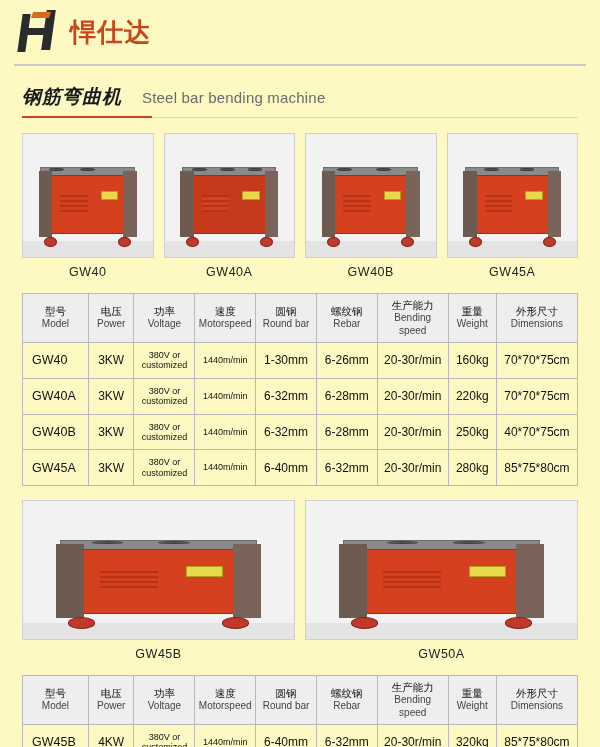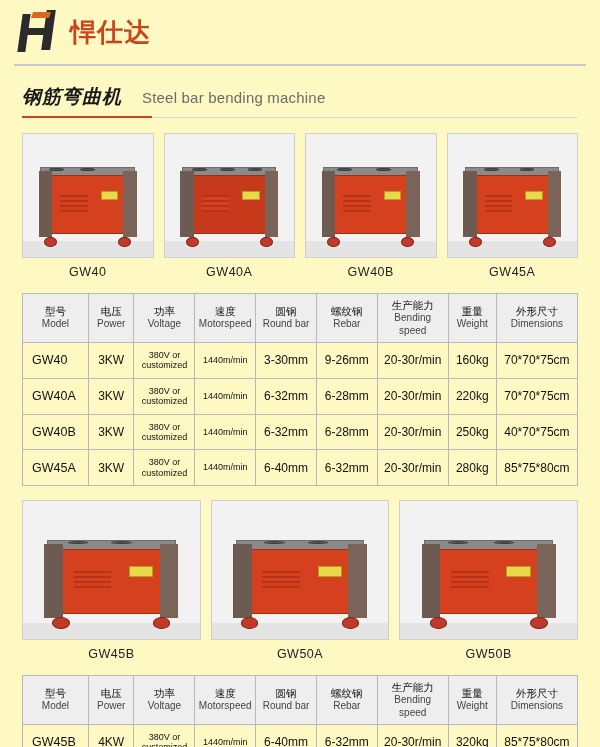--- a/index.html
+++ b/index.html
@@ -398,22 +398,22 @@
             <span class="th-en">Dimensions</span>
           </th>
       </tr>
     </thead>
     <tbody>
       <tr>
         <td class="model">GW40</td>
         <td>3KW</td>
         <td class="small">380V or customized</td>
         <td class="small">1440m/min</td>
-        <td>3-30mm</td>
-        <td>9-26mm</td>
+        <td>1-30mm</td>
+        <td>6-26mm</td>
         <td>20-30r/min</td>
         <td>160kg</td>
         <td>70*70*75cm</td>
       </tr>
       <tr>
         <td class="model">GW40A</td>
         <td>3KW</td>
         <td class="small">380V or customized</td>
         <td class="small">1440m/min</td>
         <td>6-32mm</td>
@@ -480,40 +480,20 @@
               <div class="vent"></div>
               <div class="panel"></div>
             </div>
           <div class="side"></div>
             <div class="side right"></div>
           <div class="wheel l"></div>
             <div class="wheel r"></div>
         </div>
       </div>
       <div class="caption">GW50A</div>
-    </div>
-    <div class="product">
-      <div class="photo tall">
-        <div class="floor"></div>
-        <div class="mach">
-          <div class="top">
-              <div class="disc" style="left:18%"></div>
-              <div class="disc" style="left:54%"></div>
-            </div>
-          <div class="body">
-              <div class="vent"></div>
-              <div class="panel"></div>
-            </div>
-          <div class="side"></div>
-            <div class="side right"></div>
-          <div class="wheel l"></div>
-            <div class="wheel r"></div>
-        </div>
-      </div>
-      <div class="caption">GW50B</div>
     </div>
   </div>
 
   <table class="spec-table">
     <colgroup>
       <col class="c-model">
         <col class="c-power">
         <col class="c-voltage">
         <col class="c-speed">
       <col class="c-round">

